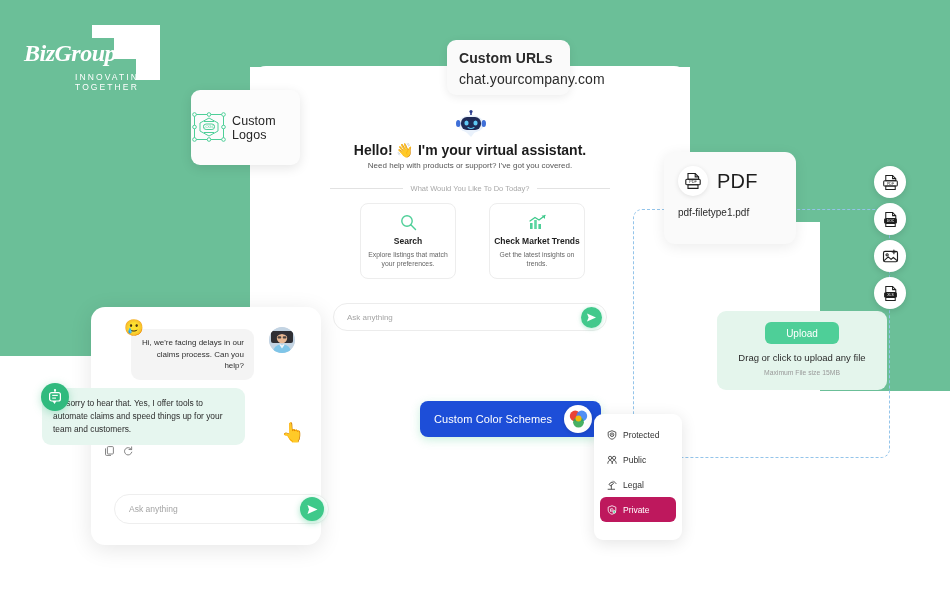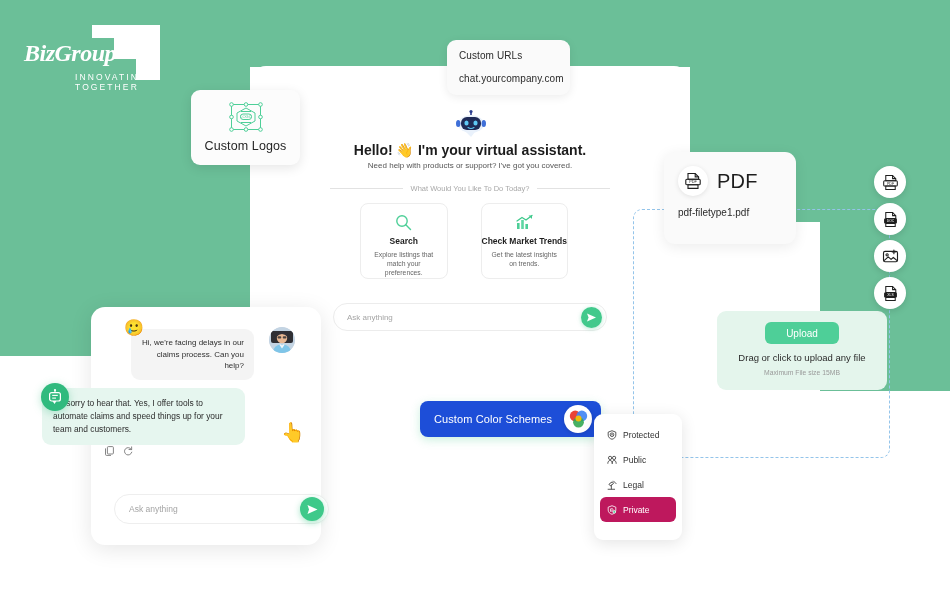--- a/index.html
+++ b/index.html
@@ -35,29 +35,29 @@
     background:#ffffff; border-radius:16px 16px 0 0;
   }
 
   
   .url-card {
     position:absolute; left:447px; top:40px; width:123px; height:55px;
     background:#fafafa; border-radius:9px;
     box-shadow:0 2px 10px rgba(0,0,0,.08);
     padding:10px 12px;
   }
-  .url-card .l1 { font-size:10px; color:#2b2b2b; letter-spacing:.1px; }
-  .url-card .l2 { font-size:10px; color:#2b2b2b; margin-top:12px; letter-spacing:.1px; }
+  .url-card .l1 { font-size:14px; color:#2b2b2b; letter-spacing:.1px;font-weight:bold; }
+  .url-card .l2 { font-size:14px; color:#2b2b2b; margin-top:5px; letter-spacing:.1px; }
 
   
   .logos-card {
     position:absolute; left:191px; top:90px; width:109px; height:75px;
     background:#fcfcfc; border-radius:9px;
     box-shadow:0 3px 12px rgba(0,0,0,.10);
-    display:flex; flex-direction:column; align-items:center; justify-content:center;
+    display:flex; align-items:center; justify-content:center;
     gap:5px;
   }
   .logos-card .lbl { font-size:12.5px; color:#262626; letter-spacing:.1px; }
 
   
   .bot-wrap { position:absolute; left:455px; top:110px; width:32px; height:26px; }
   .acard {
     width:103px; height:76px; background:#fff;
     border:1px solid #ededed; border-radius:8px;
     display:flex; flex-direction:column; align-items:center;
@@ -228,21 +228,21 @@
 
     <div style="position:absolute;left:0;top:76px;width:440px;text-align:center;font-size:14px;font-weight:bold;color:#1c1c1c;">Hello! 👋 I'm your virtual assistant.</div>
     <div style="position:absolute;left:0;top:95px;width:440px;text-align:center;font-size:8px;color:#555;">Need help with products or support? I've got you covered.</div>
 
     <div style="position:absolute;left:80px;top:118px;width:280px;display:flex;align-items:center;gap:8px;">
       <div style="flex:1;height:1px;background:#e2e2e2;"></div>
       <div style="font-size:7.5px;color:#a9a9a9;white-space:nowrap;">What Would You Like To Do Today?</div>
       <div style="flex:1;height:1px;background:#e2e2e2;"></div>
     </div>
 
-    <div style="position:absolute;left:110px;top:137px;width:208px;display:flex;gap:33px;">
+    <div style="position:absolute;left:110px;top:137px;width:225px;display:flex;gap:33px;">
 
       <div class="acard">
         <div class="ico">
           <svg width="17" height="17" viewBox="0 0 17 17">
             <circle cx="7" cy="7" r="5.2" stroke="#4ecf98" stroke-width="1.4" fill="none"></circle>
             <line x1="10.8" y1="10.8" x2="15.5" y2="15.5" stroke="#4ecf98" stroke-width="1.4" stroke-linecap="round"></line>
           </svg>
         </div>
         <div class="t">Search</div>
         <div class="d">Explore listings that match your preferences.</div>

